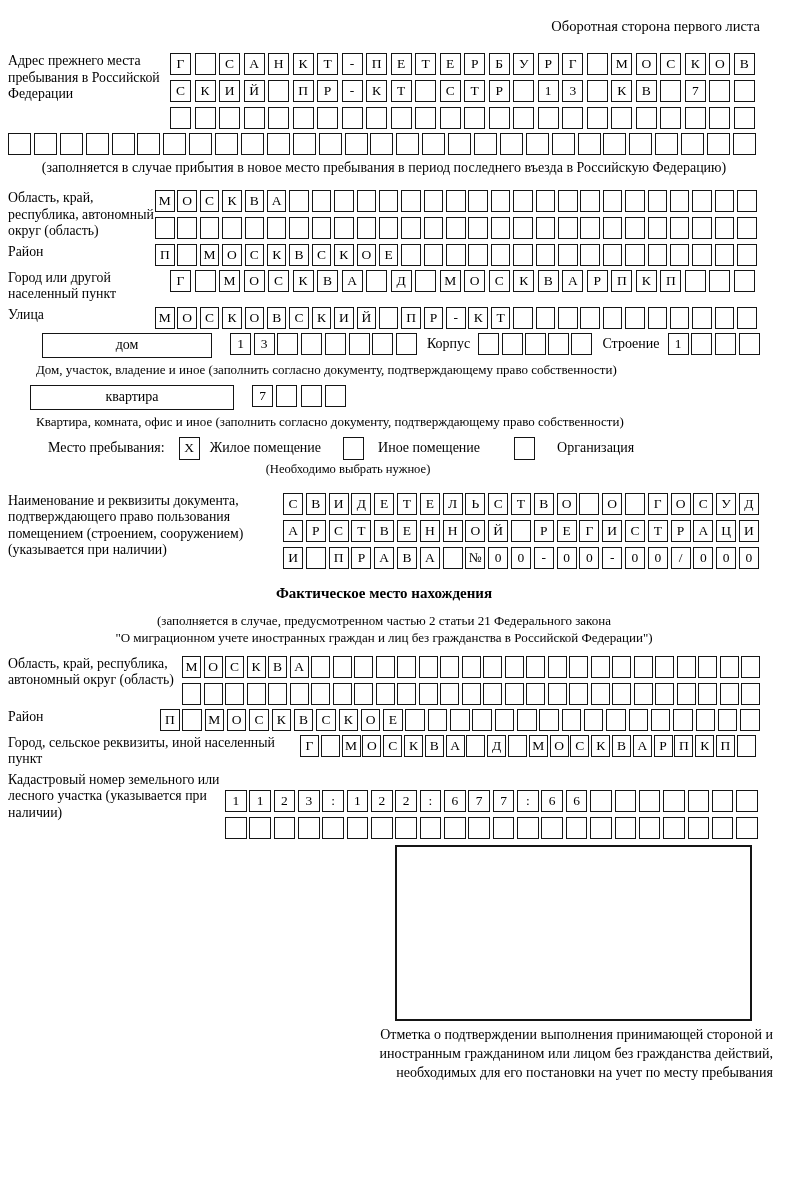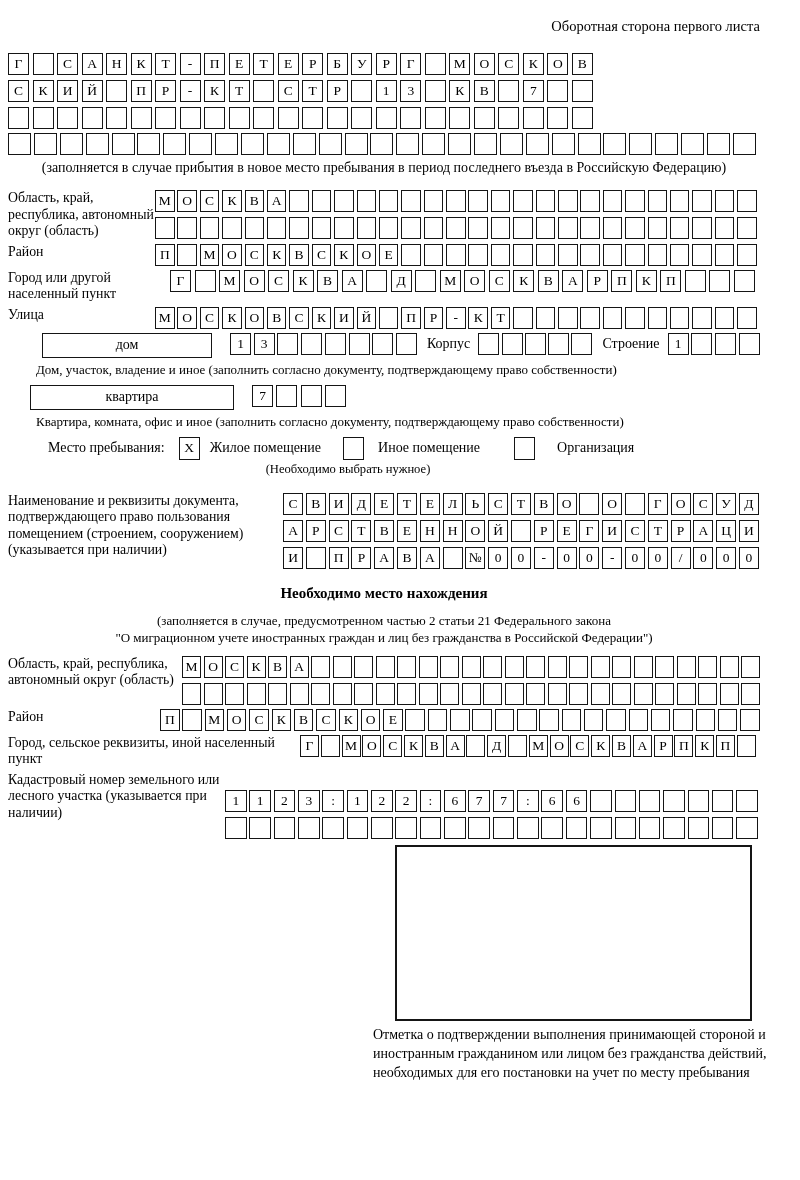--- a/index.html
+++ b/index.html
@@ -47,32 +47,33 @@
 
   .stay-row{display:flex;align-items:center;margin:6px 0 2px 40px;font-size:14px;}
   .checkbox{width:19px;height:21px;border:1.8px solid #151515;display:flex;
             align-items:center;justify-content:center;font-size:13.5px;flex:none;
             box-sizing:content-box;}
   .stay-caption{font-size:12.6px;text-align:center;width:300px;margin:2px 0 16px 190px;}
 
   .fact-caption{font-size:13px;text-align:center;line-height:17px;}
   .stamp-box{width:353px;height:172px;border:2px solid #151515;margin:6px 0 4px 387px;
              box-sizing:content-box;}
-  .stamp-caption{width:400px;margin-left:365px;text-align:left;font-size:14px;
+  .stamp-caption{width:400px;margin-left:365px;text-align:right;font-size:14px;
                  line-height:19px;}
   .mb0{margin-bottom:0;}
 </style>
 </head>
 <body>
 
 <div class="page">
 
   <div class="header-note">Оборотная сторона первого листа</div>
 
   <div class="frow">
+    <div class="flabel lw160">Адрес прежнего места пребывания в Российской Федерации</div>
     <div class="rows">
       <div class="boxes w24">
           <div class="cell">Г</div>
           <div class="cell"></div>
           <div class="cell">С</div>
           <div class="cell">А</div>
           <div class="cell">Н</div>
           <div class="cell">К</div>
           <div class="cell">Т</div>
           <div class="cell">-</div>
@@ -463,21 +464,21 @@
           <div class="cell">0</div>
           <div class="cell">0</div>
           <div class="cell">/</div>
           <div class="cell">0</div>
           <div class="cell">0</div>
           <div class="cell">0</div>
         </div>
     </div>
   </div>
 
-  <div class="sect-title" style="margin-top:16px;">Необходимо место нахождения</div>
+  <div class="sect-title" style="margin-top:16px;">Фактическое место нахождения</div>
   <div class="fact-caption">(заполняется в случае, предусмотренном частью 2 статьи 21 Федерального закона</div>
   <div class="fact-caption" style="margin-bottom:10px;">"О миграционном учете иностранных граждан и лиц без гражданства в Российской Федерации")</div>
 
   <div class="frow">
     <div class="flabel lw172">Область, край, республика, автономный округ (область)</div>
     <div class="rows">
       <div class="boxes w27b">
           <div class="cell">М</div>
           <div class="cell">О</div>
           <div class="cell">С</div>

